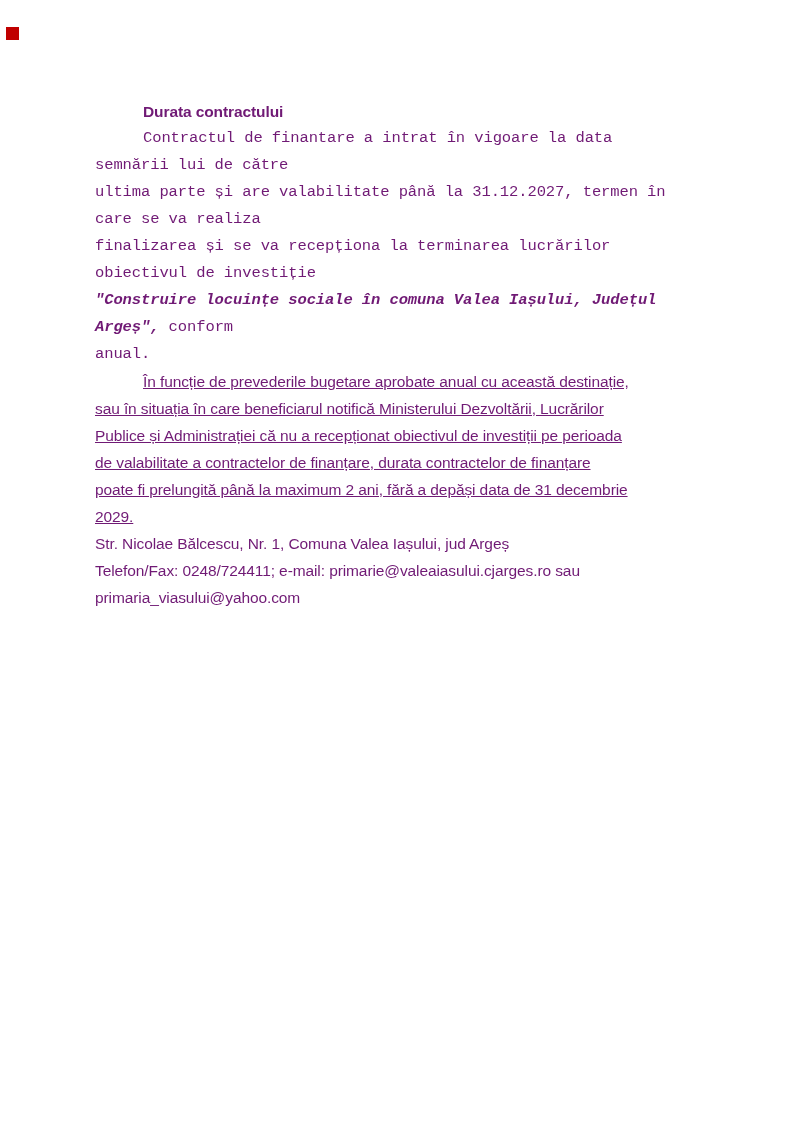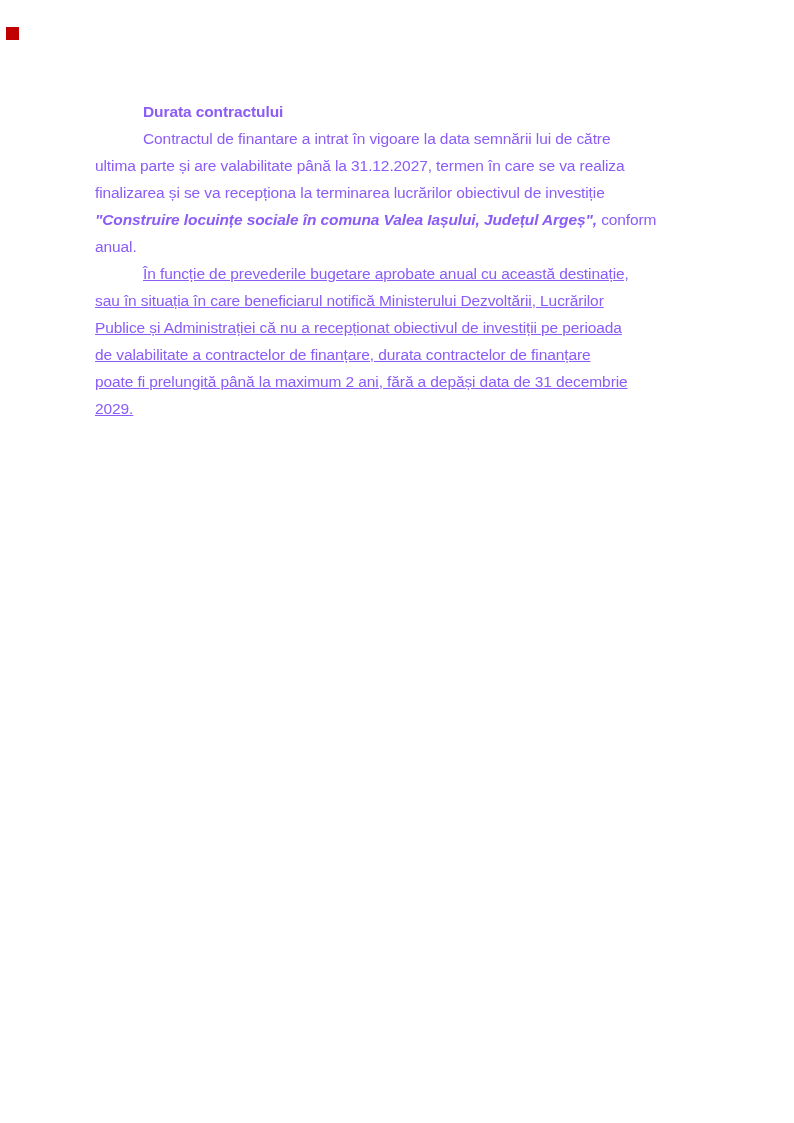--- a/index.html
+++ b/index.html
@@ -3,21 +3,21 @@
 <meta charset="utf-8">
 <style>
   html,body{margin:0;padding:0;background:#ffffff;}
   .page{
     position:relative;
     width:794px;
     height:1123px;
     background:#ffffff;
     overflow:hidden;
     font-family:"Liberation Sans", sans-serif;
-    color:#8b5cf6;
+    color:#701a75;
     border-radius:15px;
   }
   .annotation-marker{
     position:absolute;
     left:6px;
     top:27px;
     width:13px;
     height:13px;
     background:#c00000;
   }
@@ -30,21 +30,21 @@
     line-height:27px;
     letter-spacing:-0.1px;
     text-align:left;
   }
   .content p{margin:0;padding:0;}
   .ml{white-space:pre-line;}
   .indent{text-indent:48px;}
   .b{font-weight:bold;}
   .bi{font-weight:bold;font-style:italic;}
   .heading{margin:0 0 12px 0;}
-  .para1{margin:0 0 16px 0;}
+  .para1{margin:0 0 16px 0;font-family:Liberation Mono, monospace;}
   .para2{margin:0 0 46px 0;text-decoration:underline;}
   .contact-heading{margin:0 0 10px 0;}
   .address{margin:0 0 14px 0;}
   .phone{margin:0;}
 </style>
 </head>
 <body>
 
 <div class="page">
   <div class="annotation-marker"></div>
@@ -58,16 +58,19 @@
 finalizarea și se va recepționa la terminarea lucrărilor obiectivul de investiție</span><br><span class="bi">"Construire locuințe sociale în comuna Valea Iașului, Județul Argeș",</span><span> conform</span><br><span>anual.</span></p>
 
     <p class="para2 indent"><span class="ml">În funcție de prevederile bugetare aprobate anual cu această destinație,
 sau în situația în care beneficiarul notifică Ministerului Dezvoltării, Lucrărilor
 Publice și Administrației că nu a recepționat obiectivul de investiții pe perioada
 de valabilitate a contractelor de finanțare, durata contractelor de finanțare
 poate fi prelungită până la maximum 2 ani, fără a depăși data de 31 decembrie
 2029.</span></p>
 
 
+    <p class="address">Str. Nicolae Bălcescu, Nr. 1, Comuna Valea Iașului, jud Argeș</p>
 
+    <p class="phone"><span class="ml">Telefon/Fax: 0248/724411; e-mail: primarie@valeaiasului.cjarges.ro sau
+primaria_viasului@yahoo.com</span></p>
 
   </div>
 </div>
 
 </body></html>

